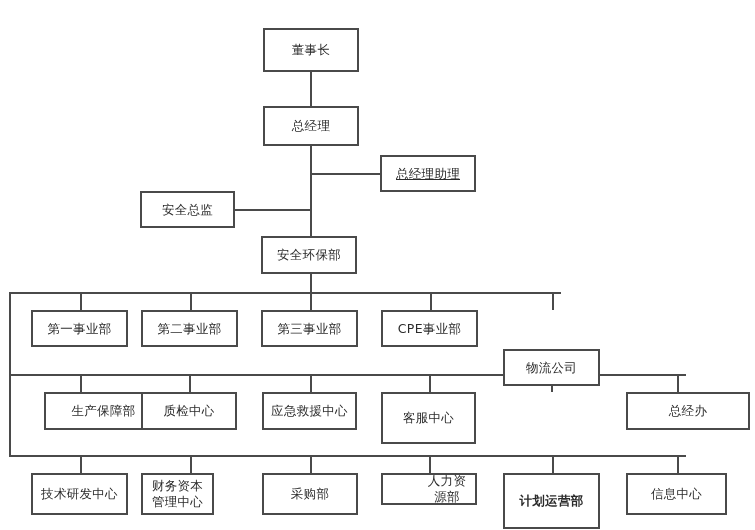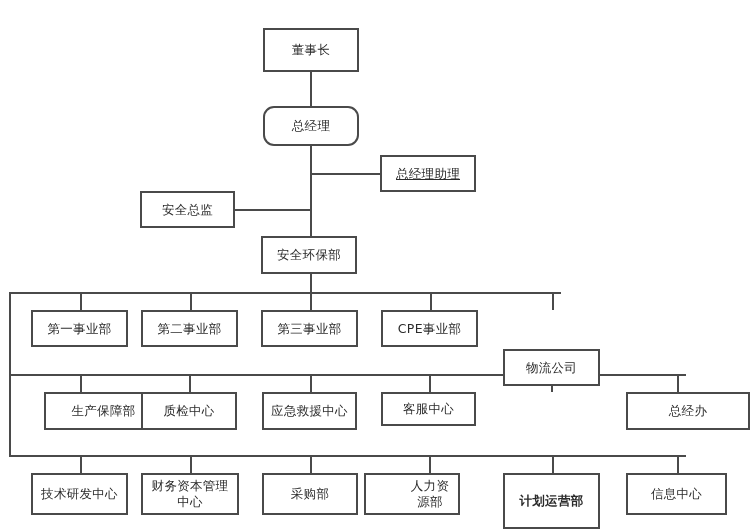--- a/index.html
+++ b/index.html
@@ -49,50 +49,50 @@
     <div class="line v" style="left: 310px; top: 146px; height: 90px; background: rgb(74, 74, 74);"></div>
     <div class="line h" style="left: 310px; top: 173px; width: 70px; background: rgb(74, 74, 74);"></div>
     <div class="line h" style="left: 235px; top: 209px; width: 76px; background: rgb(74, 74, 74);"></div>
     <div class="line v" style="left: 310px; top: 274px; height: 18px; background: rgb(74, 74, 74);"></div>
     <div class="line h" style="left: 9px; top: 292px; width: 552px; background: rgb(74, 74, 74);"></div>
     <div class="line v" style="left: 9px; top: 292px; height: 82px; background: rgb(74, 74, 74);"></div>
     <div class="line h" style="left: 9px; top: 374px; width: 677px; background: rgb(74, 74, 74);"></div>
     <div class="line v" style="left: 9px; top: 374px; height: 81px; background: rgb(74, 74, 74);"></div>
     <div class="line h" style="left: 9px; top: 455px; width: 677px; background: rgb(74, 74, 74);"></div>
     <div class="node" style="left: 263px; top: 28px; width: 96px; height: 44px; border-color: rgb(74, 74, 74); color: rgb(43, 43, 43);">董事长</div>
-    <div class="node" style="left: 263px; top: 106px; width: 96px; height: 40px; border-color: rgb(74, 74, 74); color: rgb(43, 43, 43); border-radius: 11px;">总经理</div>
+    <div class="node" style="left: 263px; top: 106px; width: 96px; height: 40px; border-color: rgb(74, 74, 74); color: rgb(43, 43, 43);">总经理</div>
     <div class="node" style="left: 380px; top: 155px; width: 96px; height: 37px; border-color: rgb(74, 74, 74); color: rgb(43, 43, 43); text-decoration: underline;">总经理助理</div>
     <div class="node" style="left: 140px; top: 191px; width: 95px; height: 37px; border-color: rgb(74, 74, 74); color: rgb(43, 43, 43);">安全总监</div>
     <div class="node" style="left: 261px; top: 236px; width: 96px; height: 38px; border-color: rgb(74, 74, 74); color: rgb(43, 43, 43);">安全环保部</div>
     <div class="node" style="left: 31px; top: 310px; width: 97px; height: 37px; border-color: rgb(74, 74, 74); color: rgb(43, 43, 43);">第一事业部</div>
     <div class="line v" style="left: 80px; top: 292px; height: 18px; background: rgb(74, 74, 74);"></div>
     <div class="node" style="left: 141px; top: 310px; width: 97px; height: 37px; border-color: rgb(74, 74, 74); color: rgb(43, 43, 43);">第二事业部</div>
     <div class="line v" style="left: 190px; top: 292px; height: 18px; background: rgb(74, 74, 74);"></div>
     <div class="node" style="left: 261px; top: 310px; width: 97px; height: 37px; border-color: rgb(74, 74, 74); color: rgb(43, 43, 43);">第三事业部</div>
     <div class="line v" style="left: 310px; top: 292px; height: 18px; background: rgb(74, 74, 74);"></div>
     <div class="node" style="left: 381px; top: 310px; width: 97px; height: 37px; border-color: rgb(74, 74, 74); color: rgb(43, 43, 43);">CPE事业部</div>
     <div class="line v" style="left: 430px; top: 292px; height: 18px; background: rgb(74, 74, 74);"></div>
     <div class="node" style="left: 503px; top: 310px; width: 97px; height: 37px; border-color: rgb(74, 74, 74); color: rgb(43, 43, 43); margin-top: 39px;">物流公司</div>
     <div class="line v" style="left: 552px; top: 292px; height: 18px; background: rgb(74, 74, 74);"></div>
     <div class="node" style="left: 44px; top: 392px; width: 119px; height: 38px; border-color: rgb(74, 74, 74); color: rgb(43, 43, 43);">生产保障部</div>
     <div class="line v" style="left: 80px; top: 374px; height: 18px; background: rgb(74, 74, 74);"></div>
     <div class="node" style="left: 141px; top: 392px; width: 96px; height: 38px; border-color: rgb(74, 74, 74); color: rgb(43, 43, 43);">质检中心</div>
     <div class="line v" style="left: 189px; top: 374px; height: 18px; background: rgb(74, 74, 74);"></div>
     <div class="node" style="left: 262px; top: 392px; width: 95px; height: 38px; border-color: rgb(74, 74, 74); color: rgb(43, 43, 43);">应急救援中心</div>
     <div class="line v" style="left: 310px; top: 374px; height: 18px; background: rgb(74, 74, 74);"></div>
-    <div class="node" style="left: 381px; top: 392px; width: 95px; height: 34px; border-color: rgb(74, 74, 74); color: rgb(43, 43, 43);">客服中心</div>
+    <div class="node" style="left: 381px; top: 392px; width: 95px; height: 52px; border-color: rgb(74, 74, 74); color: rgb(43, 43, 43);">客服中心</div>
     <div class="line v" style="left: 429px; top: 374px; height: 18px; background: rgb(74, 74, 74);"></div>
     <div class="line v" style="left: 551px; top: 374px; height: 18px; background: rgb(74, 74, 74);"></div>
     <div class="node" style="left: 626px; top: 392px; width: 124px; height: 38px; border-color: rgb(74, 74, 74); color: rgb(43, 43, 43);">总经办</div>
     <div class="line v" style="left: 677px; top: 374px; height: 18px; background: rgb(74, 74, 74);"></div>
     <div class="node" style="left: 31px; top: 473px; width: 97px; height: 42px; border-color: rgb(74, 74, 74); color: rgb(43, 43, 43);">技术研发中心</div>
     <div class="line v" style="left: 80px; top: 455px; height: 18px; background: rgb(74, 74, 74);"></div>
-    <div class="node" style="left: 141px; top: 473px; width: 98px; height: 42px; border-color: rgb(74, 74, 74); color: rgb(43, 43, 43);">财务资本管理中心</div>
+    <div class="node" style="left: 141px; top: 473px; width: 73px; height: 42px; border-color: rgb(74, 74, 74); color: rgb(43, 43, 43);">财务资本管理中心</div>
     <div class="line v" style="left: 190px; top: 455px; height: 18px; background: rgb(74, 74, 74);"></div>
     <div class="node" style="left: 262px; top: 473px; width: 96px; height: 42px; border-color: rgb(74, 74, 74); color: rgb(43, 43, 43);">采购部</div>
     <div class="line v" style="left: 310px; top: 455px; height: 18px; background: rgb(74, 74, 74);"></div>
-    <div class="node" style="left: 364px; top: 473px; width: 96px; height: 42px; border-color: rgb(74, 74, 74); color: rgb(43, 43, 43); padding-left: 40px;">人力资源部</div>
+    <div class="node" style="left: 381px; top: 473px; width: 96px; height: 32px; border-color: rgb(74, 74, 74); color: rgb(43, 43, 43); padding-left: 40px;">人力资源部</div>
     <div class="line v" style="left: 429px; top: 455px; height: 18px; background: rgb(74, 74, 74);"></div>
     <div class="node" style="left: 503px; top: 473px; width: 97px; height: 56px; border-color: rgb(74, 74, 74); color: rgb(43, 43, 43); font-weight: bold;">计划运营部</div>
     <div class="line v" style="left: 552px; top: 455px; height: 18px; background: rgb(74, 74, 74);"></div>
     <div class="node" style="left: 626px; top: 473px; width: 101px; height: 42px; border-color: rgb(74, 74, 74); color: rgb(43, 43, 43);">信息中心</div>
     <div class="line v" style="left: 677px; top: 455px; height: 18px; background: rgb(74, 74, 74);"></div>
   </div>
 
 </body></html>

